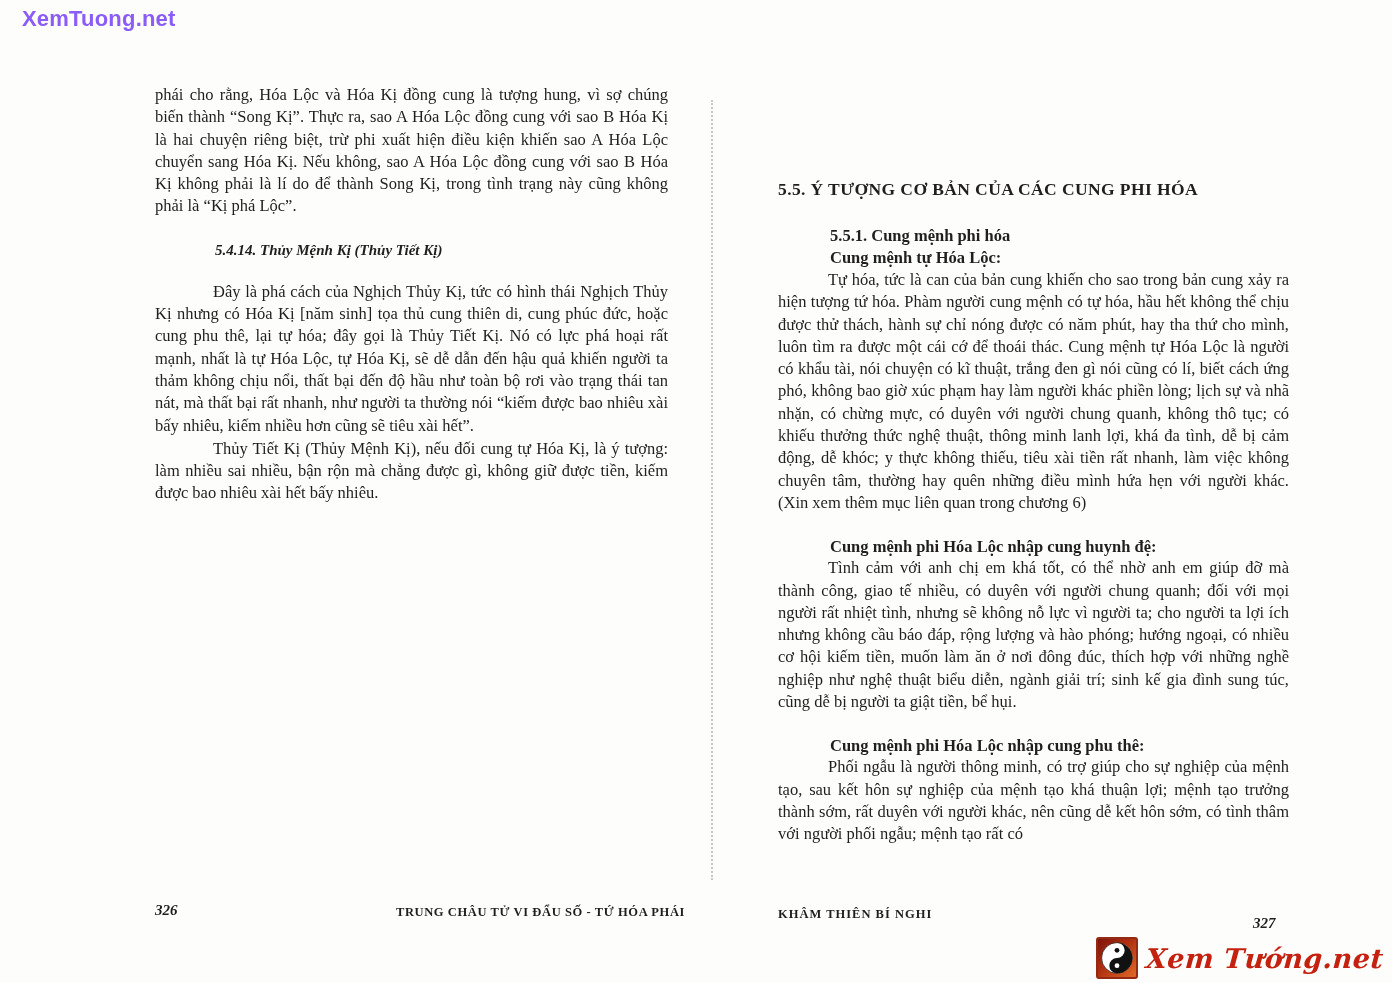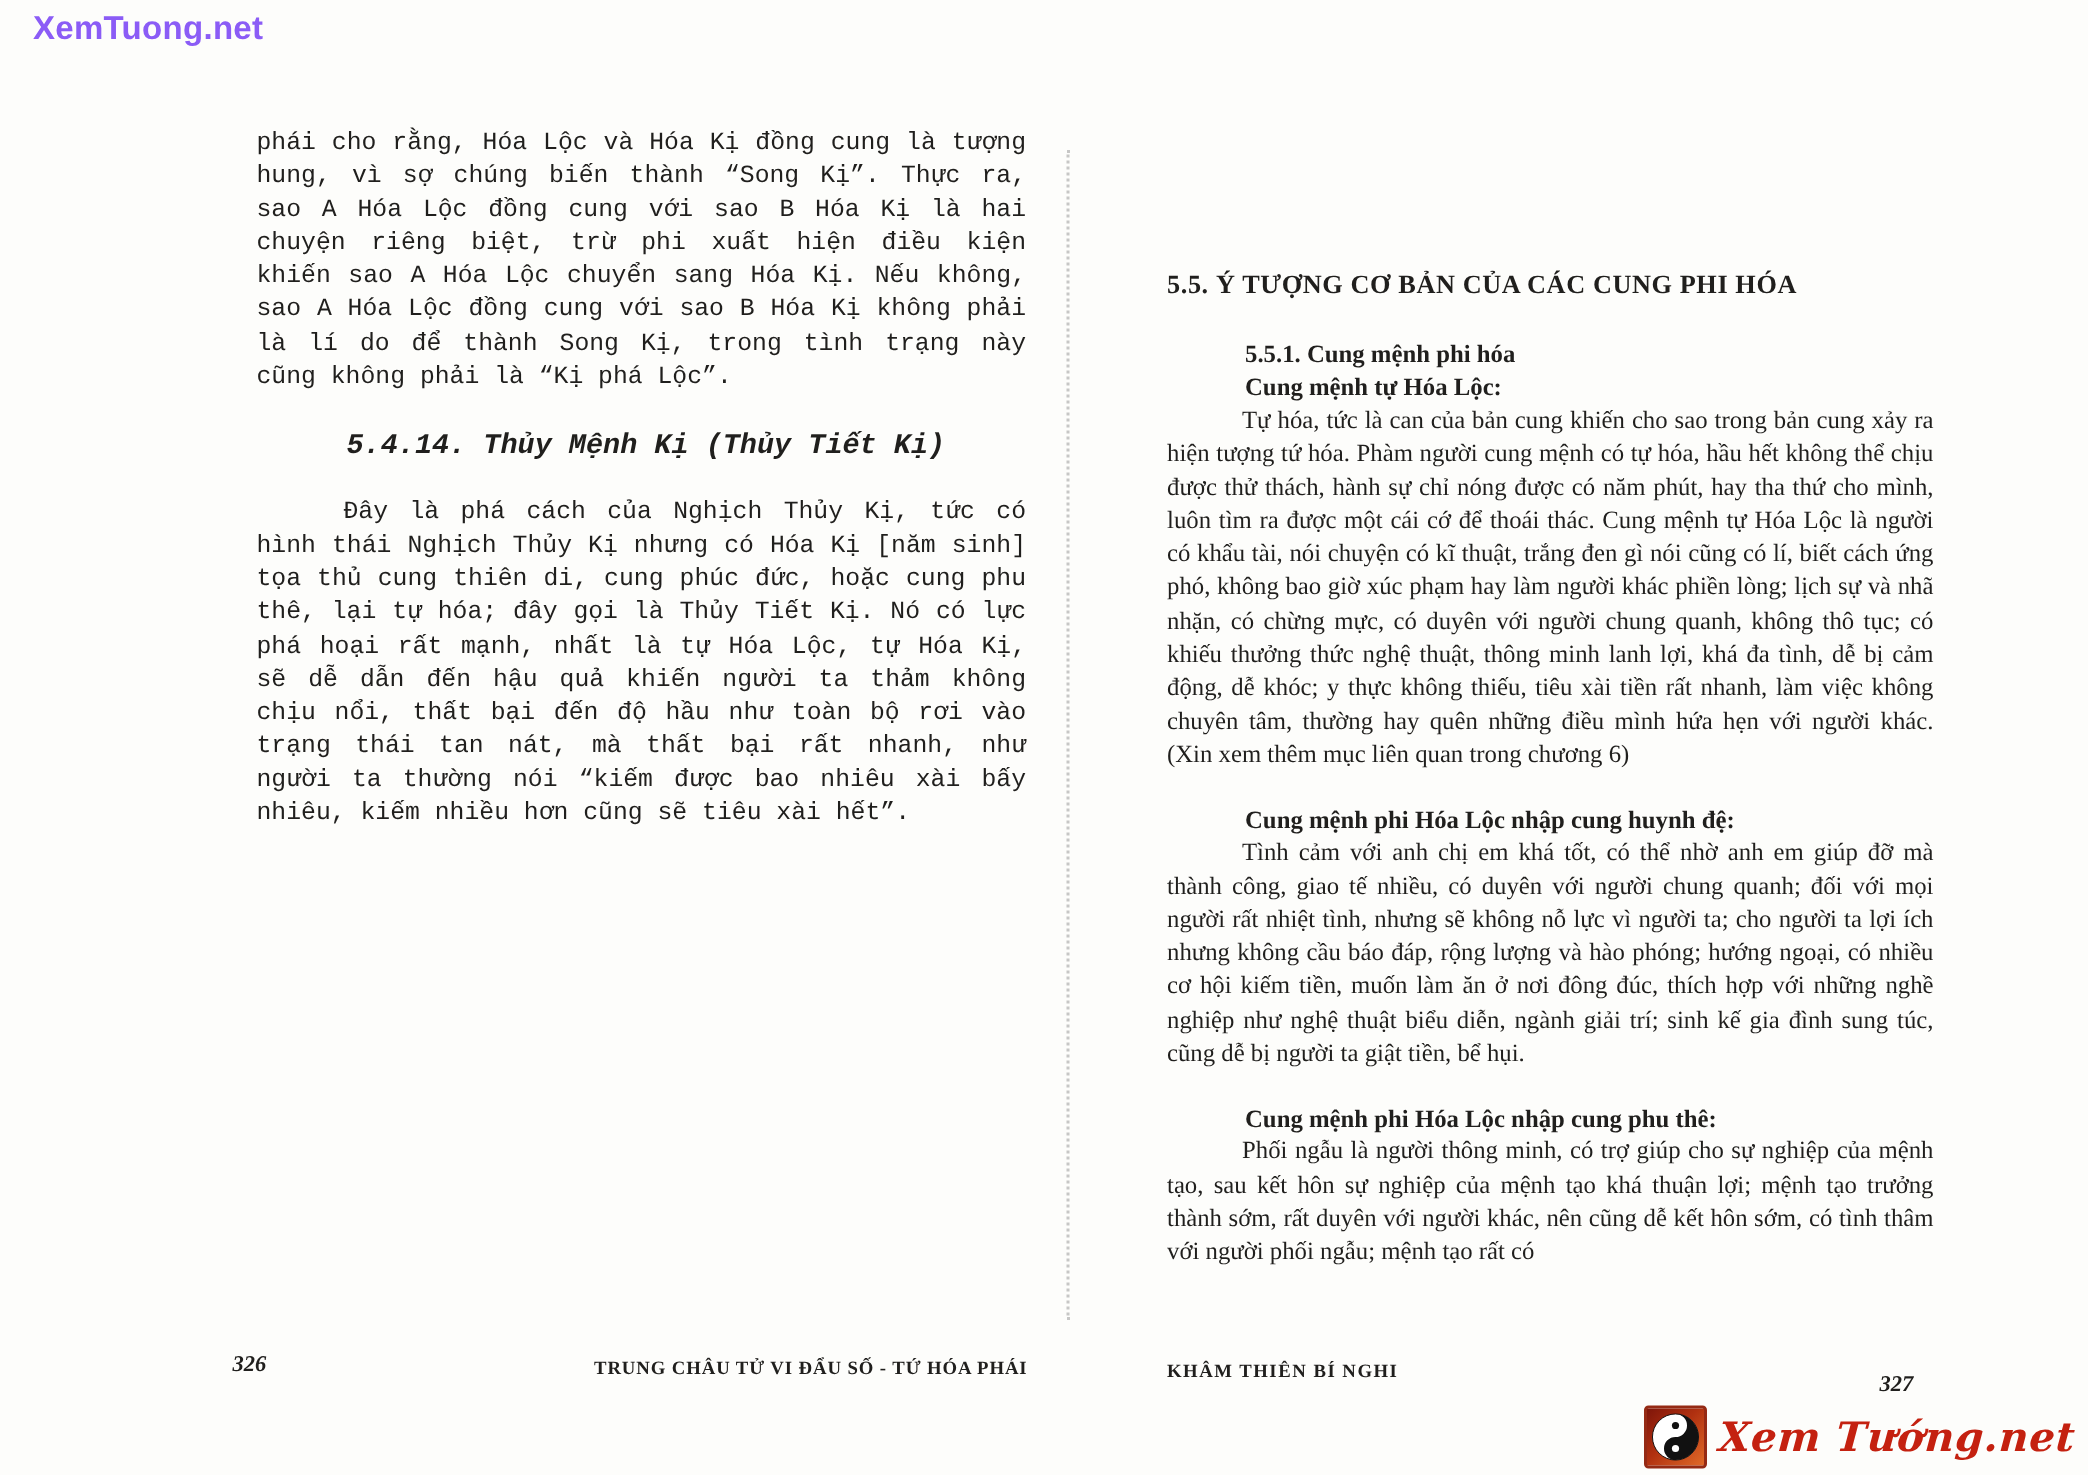--- a/index.html
+++ b/index.html
@@ -17,21 +17,21 @@
   }
   .page-col{position:absolute;}
   .body-text{
     font-size:16.5px;line-height:22.3px;
     text-align:justify;
     margin:0;
   }
   .indent-l{text-indent:58px;}
   .indent-r{text-indent:50px;}
   .h-italic{
-    font-size:19px;font-weight:700;font-style:italic;
+    font-size:15px;font-weight:700;font-style:italic;
     margin:0;
   }
   .h-main{
     font-size:17.5px;font-weight:700;letter-spacing:.4px;
     margin:0;white-space:nowrap;
   }
   .h-sub{
     font-size:16.5px;font-weight:700;margin:0;
   }
   .h-plain{
@@ -68,28 +68,29 @@
     transform:skewX(-4deg);
   }
 </style>
 </head>
 <body>
 
 <a class="watermark" href="#" style="color:#8b5cf6">XemTuong.net</a>
 
 <div class="spine"></div>
 
-<div class="page-col" style="left:171px;top:84px;width:513px;font-family:Liberation Mono, monospace;">
+<div class="page-col" style="left:155px;top:84px;width:513px;">
 
   <p class="body-text">phái cho rằng, Hóa Lộc và Hóa Kị đồng cung là tượng hung, vì sợ chúng biến thành “Song Kị”. Thực ra, sao A Hóa Lộc đồng cung với sao B Hóa Kị là hai chuyện riêng biệt, trừ phi xuất hiện điều kiện khiến sao A Hóa Lộc chuyển sang Hóa Kị. Nếu không, sao A Hóa Lộc đồng cung với sao B Hóa Kị không phải là lí do để thành Song Kị, trong tình trạng này cũng không phải là “Kị phá Lộc”.</p>
 
   <h3 class="h-italic" style="margin:24px 0 0 60px;">5.4.14. Thủy Mệnh Kị (Thủy Tiết Kị)</h3>
 
   <p class="body-text indent-l" style="margin-top:22px;">Đây là phá cách của Nghịch Thủy Kị, tức có hình thái Nghịch Thủy Kị nhưng có Hóa Kị [năm sinh] tọa thủ cung thiên di, cung phúc đức, hoặc cung phu thê, lại tự hóa; đây gọi là Thủy Tiết Kị. Nó có lực phá hoại rất mạnh, nhất là tự Hóa Lộc, tự Hóa Kị, sẽ dễ dẫn đến hậu quả khiến người ta thảm không chịu nổi, thất bại đến độ hầu như toàn bộ rơi vào trạng thái tan nát, mà thất bại rất nhanh, như người ta thường nói “kiếm được bao nhiêu xài bấy nhiêu, kiếm nhiều hơn cũng sẽ tiêu xài hết”.</p>
 
+  <p class="body-text indent-l" style="margin-top:1px;">Thủy Tiết Kị (Thủy Mệnh Kị), nếu đối cung tự Hóa Kị, là ý tượng: làm nhiều sai nhiều, bận rộn mà chẳng được gì, không giữ được tiền, kiếm được bao nhiêu xài hết bấy nhiêu.</p>
 </div>
 
 <div class="page-col footer-num" style="left:155px;top:902px;">326</div>
 
 <div class="page-col footer-title" style="left:396px;top:905px;">TRUNG CHÂU TỬ VI ĐẨU SỐ - TỨ HÓA PHÁI</div>
 
 <div class="page-col" style="left:778px;top:144px;width:511px;margin-top:35px;">
 
   <h2 class="h-main">5.5. Ý TƯỢNG CƠ BẢN CỦA CÁC CUNG PHI HÓA</h2>
 

